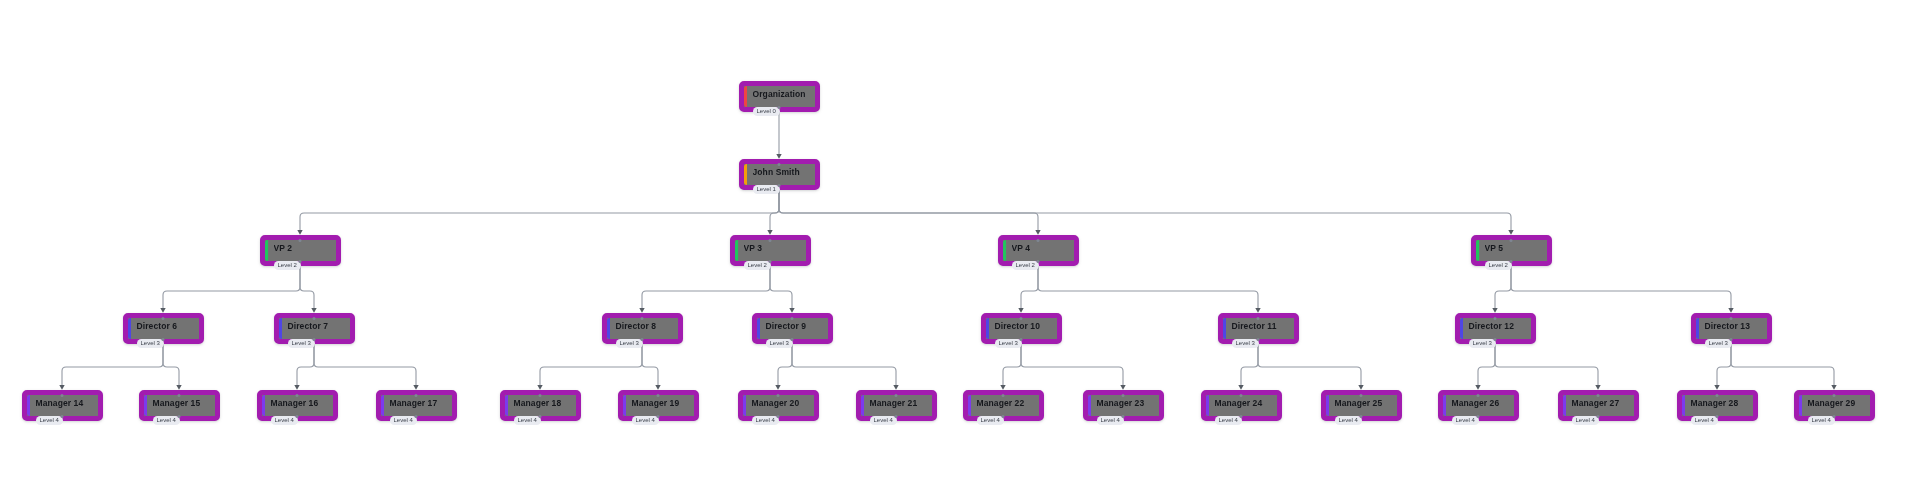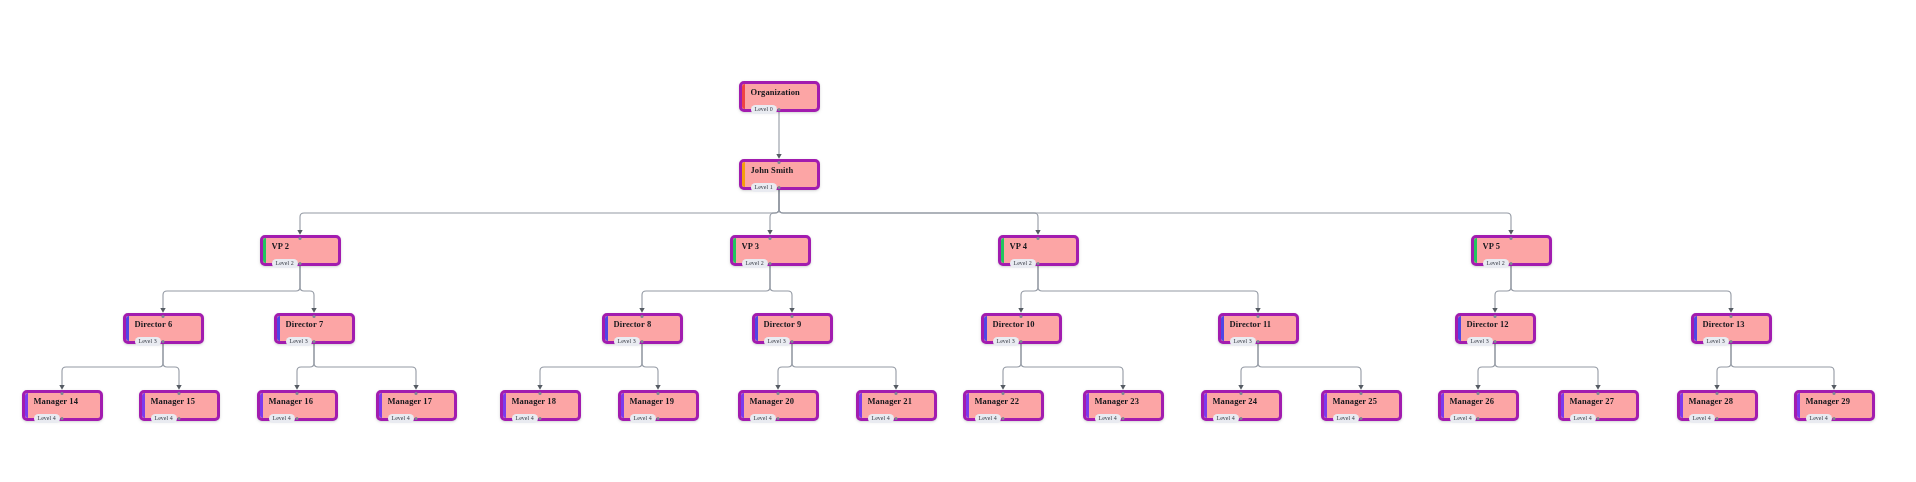--- a/index.html
+++ b/index.html
@@ -1,23 +1,22 @@
 <!DOCTYPE html>
 <html><head>
 <meta charset="utf-8">
 <style>
   html,body{margin:0;padding:0;background:#ffffff;}
   body{font-family:"Liberation Sans",sans-serif;}
   .stage{position:relative;width:1916px;height:482px;background:#ffffff;overflow:hidden;}
   svg.edge-layer{position:absolute;left:0;top:0;display:block;}
   .node{
     position:absolute;width:81px;height:31px;box-sizing:border-box;
-    background:#fca5a5;border:3px solid #a21caf;border-radius:5px;
+    background:#737373;border:5px solid #a21caf;border-radius:5px;
     box-shadow:0 1px 2px rgba(20,24,34,.12),0 1px 4px rgba(20,24,34,.07);
-    font-family:Liberation Serif, serif;
   }
   .accent{position:absolute;left:0;top:0;bottom:0;width:3px;border-radius:5px 0 0 5px;}
   .node .name{
     margin:4px 6px 0 9px;font-size:8.5px;line-height:9px;font-weight:700;
     color:#16181d;letter-spacing:.1px;white-space:nowrap;overflow:hidden;
   }
   .node .badge{
     display:inline-block;margin:2.5px 0 0 9px;font-size:6px;line-height:7px;
     padding:1px 4px;border-radius:99px;white-space:nowrap;
   }

